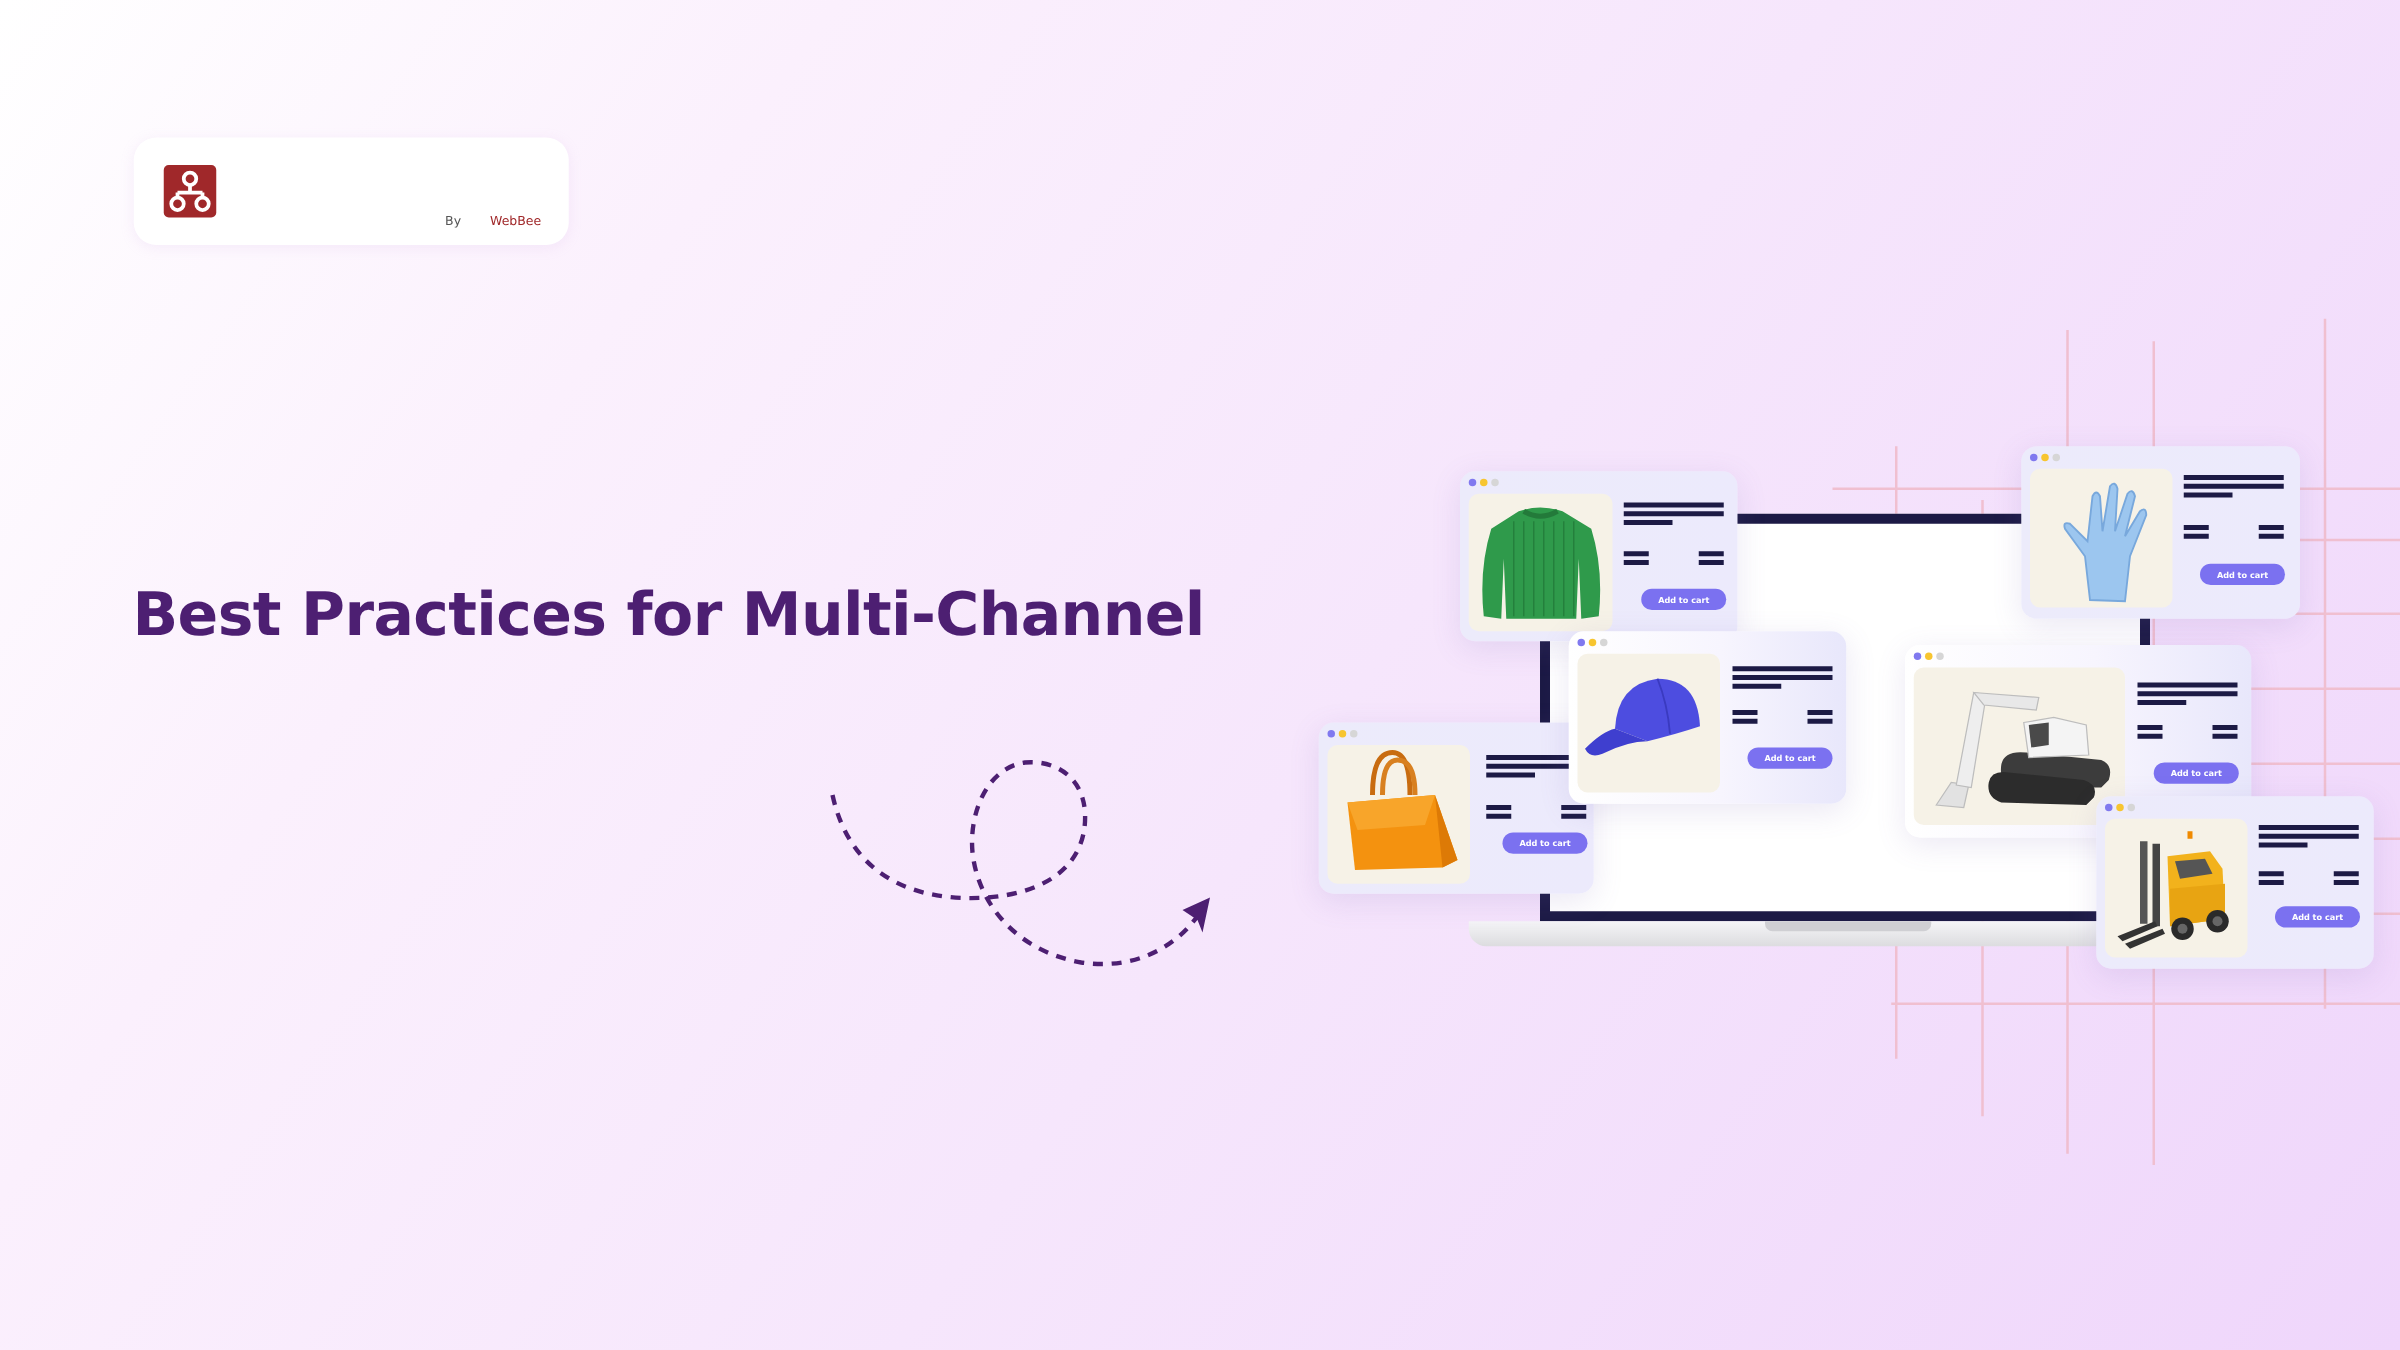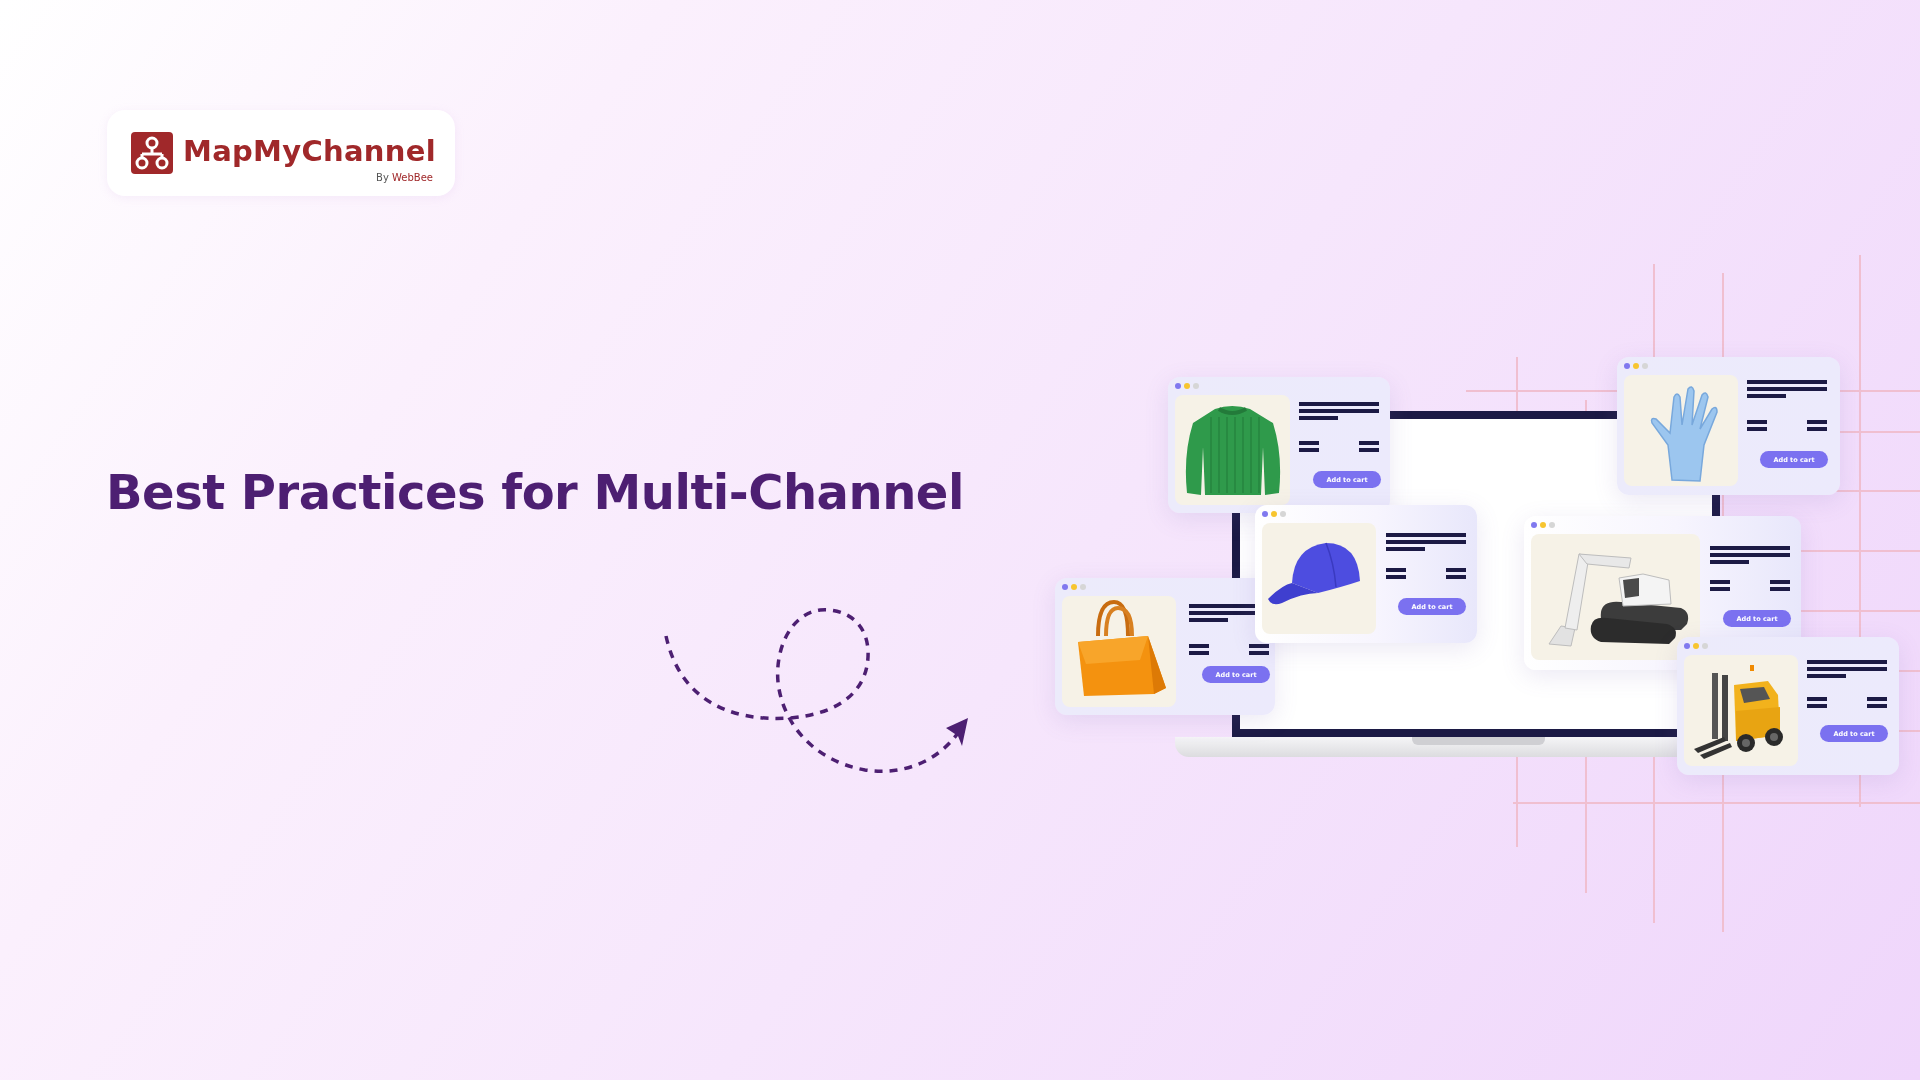--- a/index.html
+++ b/index.html
@@ -21,21 +21,21 @@
     background: #a0282a; border-radius: 4px;
   }
   .logo-name {
     position: absolute; left: 76px; top: 24px;
     font-family: "DejaVu Sans", sans-serif; font-weight: bold; font-size: 29px;
     color: #a0282a; letter-spacing: 0.3px;
   }
   .logo-by {
     position: absolute; right: 22px; top: 62px; font-size: 10px; color: #555;
   }
-  .logo-by .brand { color: #a0282a; }
+  .logo-by .brand { color: #a0282a; margin-left: 20px; }
 
   
   .headline {
     position: absolute; left: 106px; top: 452px;
     color: #4d1f72;
     font-family: "DejaVu Sans", sans-serif;
   }
   .headline .line1 { font-size: 48px; font-weight: bold; line-height: 80px; letter-spacing: -0.5px; white-space: nowrap; }
   .headline .line2 { font-size: 58px; font-weight: normal; line-height: 88px; letter-spacing: -0.5px; white-space: nowrap; }
 
@@ -96,21 +96,20 @@
     <svg viewBox="0 0 42 42" width="42" height="42">
       <circle cx="21" cy="11" r="5" fill="none" stroke="#fff" stroke-width="3"></circle>
       <line x1="21" y1="16" x2="21" y2="22" stroke="#fff" stroke-width="3"></line>
       <line x1="11" y1="22" x2="31" y2="22" stroke="#fff" stroke-width="3"></line>
       <line x1="11" y1="22" x2="11" y2="26" stroke="#fff" stroke-width="3"></line>
       <line x1="31" y1="22" x2="31" y2="26" stroke="#fff" stroke-width="3"></line>
       <circle cx="11" cy="31" r="5" fill="none" stroke="#fff" stroke-width="3"></circle>
       <circle cx="31" cy="31" r="5" fill="none" stroke="#fff" stroke-width="3"></circle>
     </svg>
   </div>
-  <div class="logo-name">MapMyChannel</div>
   <div class="logo-by">
     <span>By</span>
     <span class="brand">WebBee</span>
   </div>
 </div>
 
 <div class="headline">
   <div class="line1">Best Practices for Multi-Channel</div>
 </div>
 

